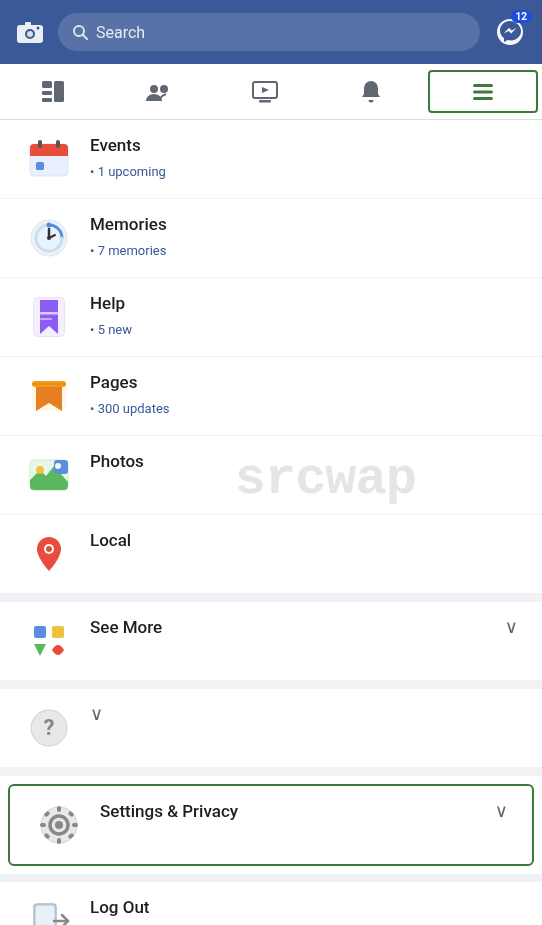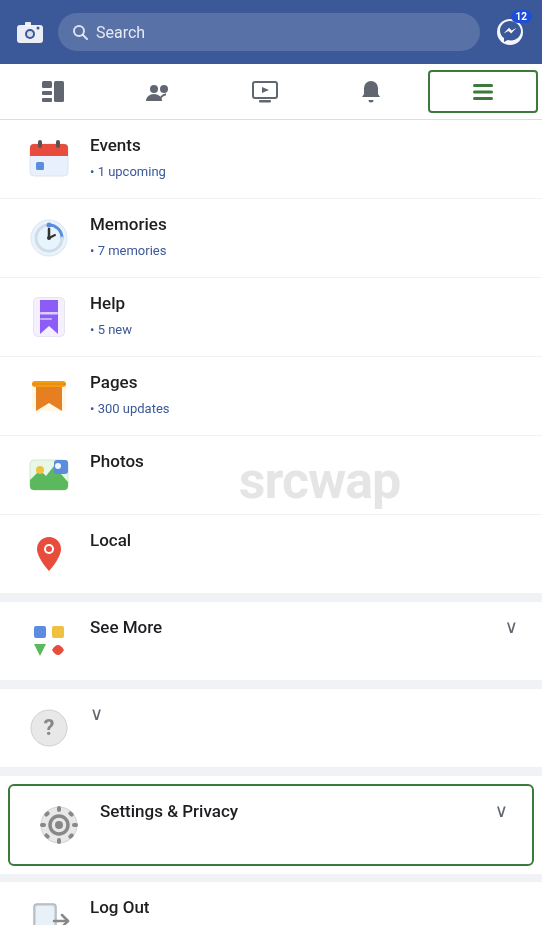--- a/index.html
+++ b/index.html
@@ -143,20 +143,21 @@
       position: absolute;
       top: 450px;
       left: 50%;
       transform: translateX(-20%);
       font-size: 52px;
       font-weight: bold;
       color: rgba(180,180,180,0.35);
       pointer-events: none;
       z-index: 10;
       letter-spacing: -1px;
+      font-family: Liberation Mono, monospace;
     }
 
     
     svg { display: block; }
   </style>
 </head>
 <body>
 
 <div class="header">
   <div class="header-camera">

